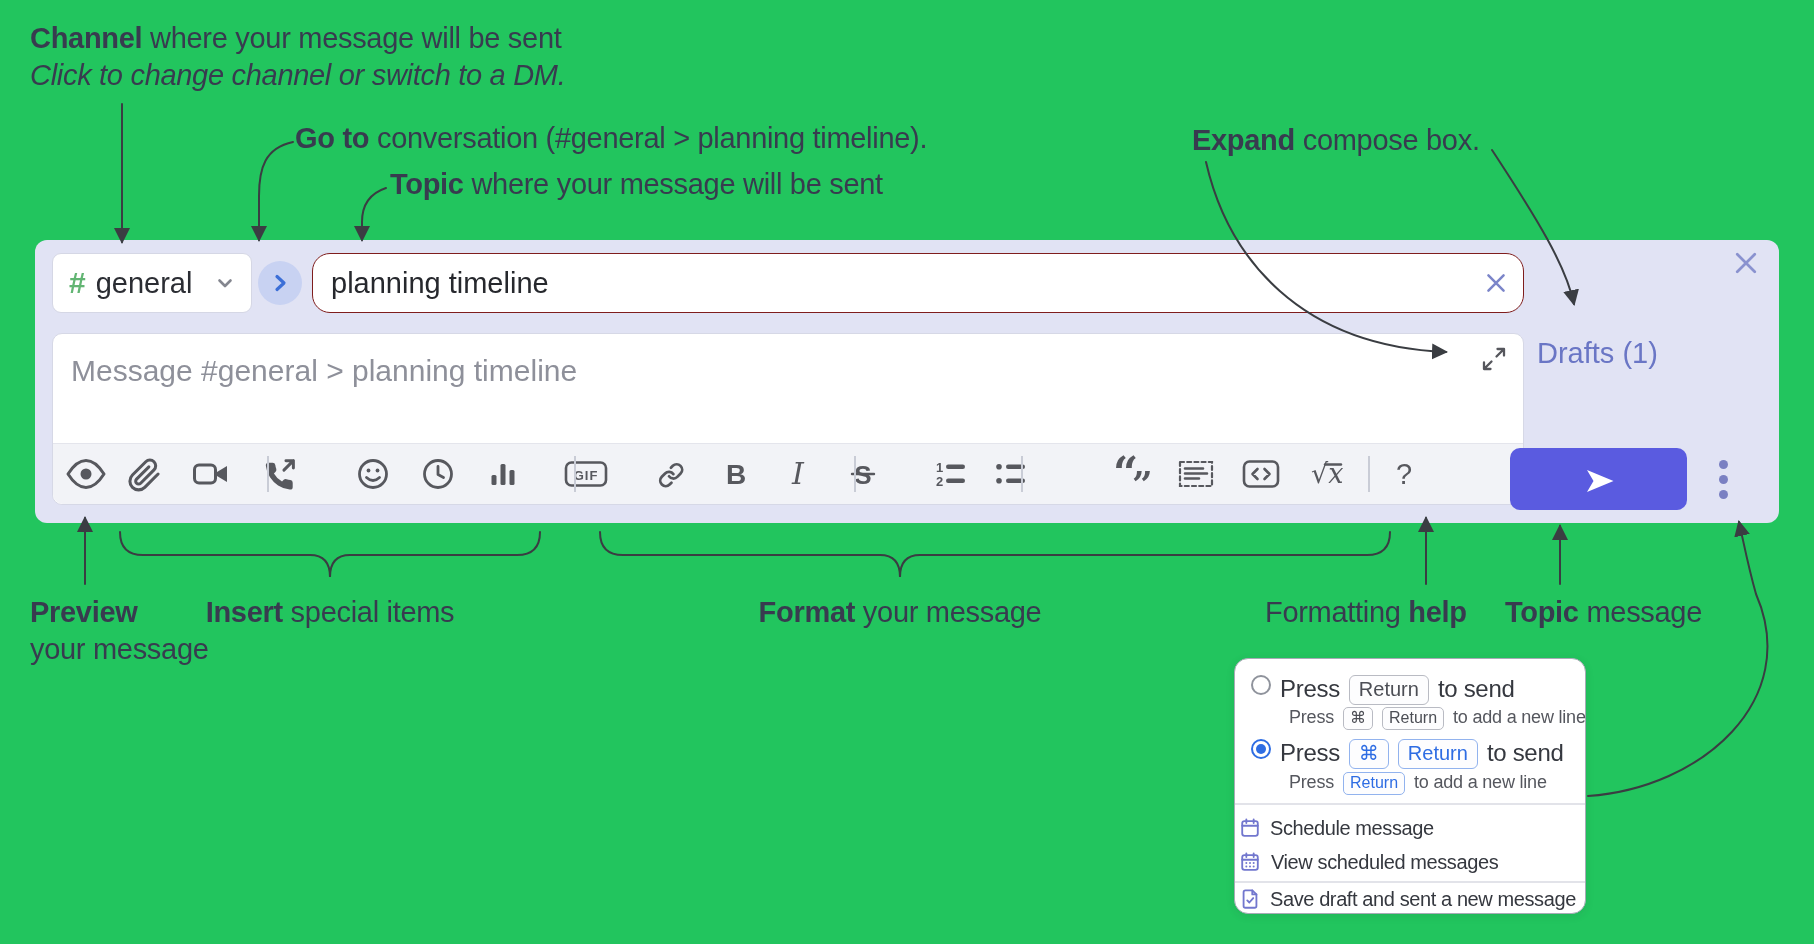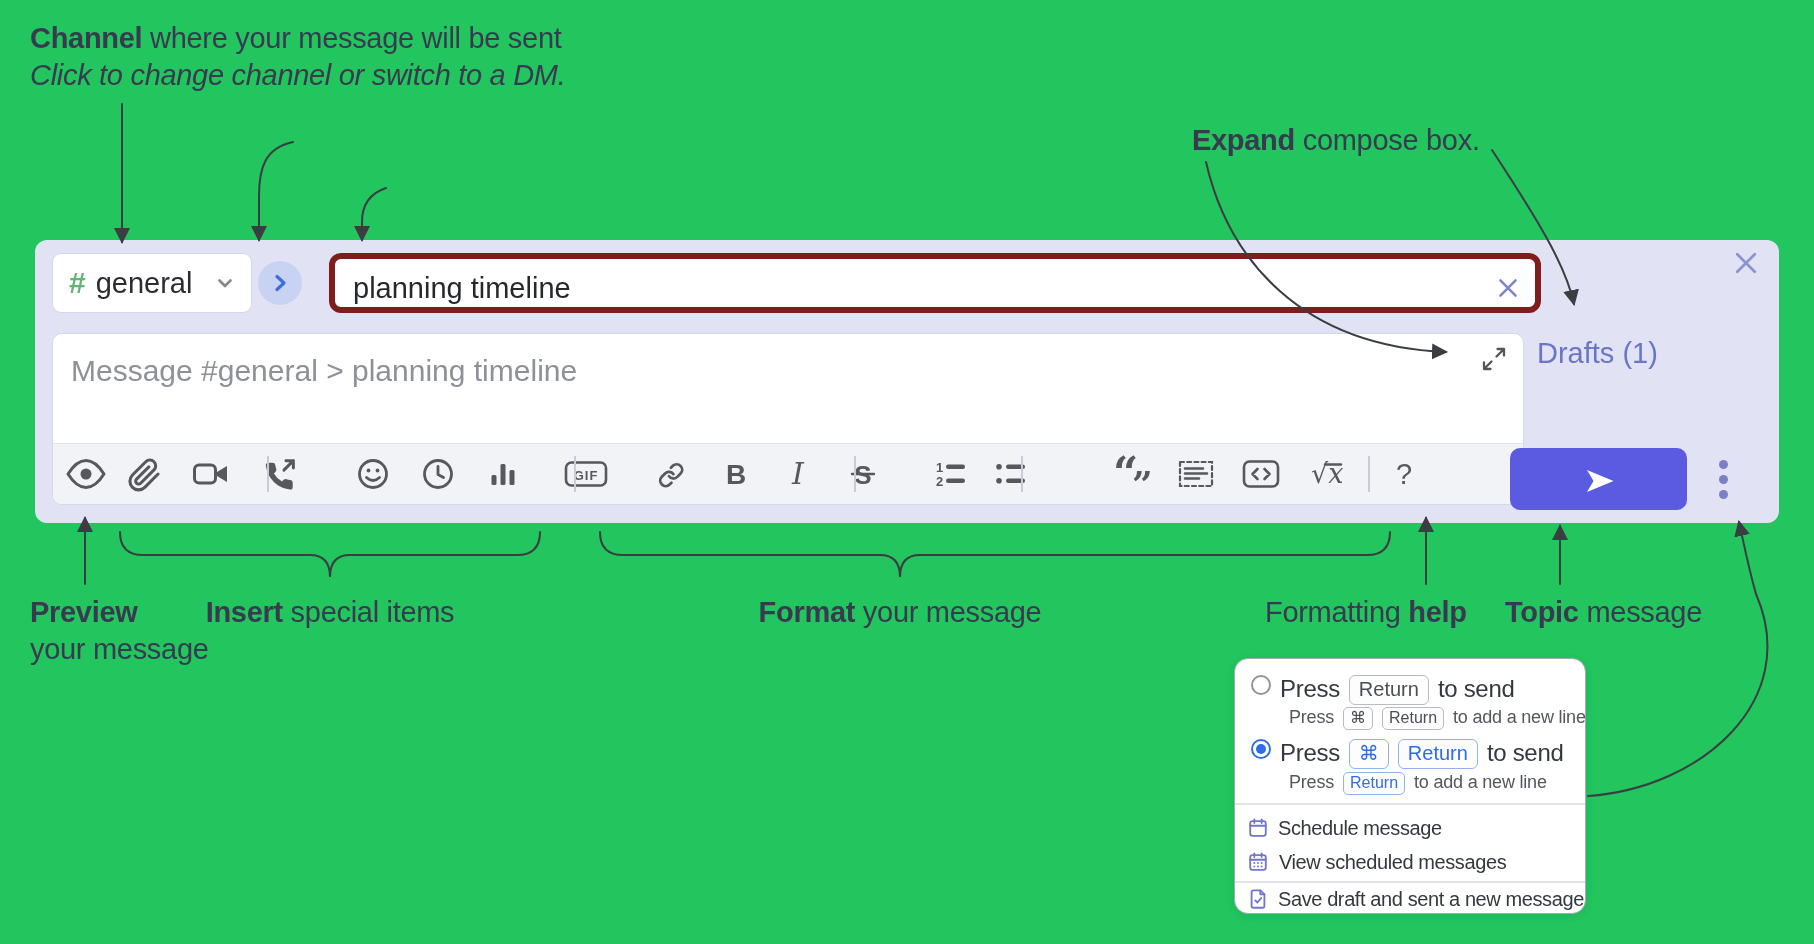--- a/index.html
+++ b/index.html
@@ -12,22 +12,22 @@
   .ann .it{font-style:italic;}
   .ann.center{transform:translateX(-50%);text-align:center;}
   
   .compose{position:absolute;left:35px;top:240px;width:1744px;height:283px;background:#e1e3f4;border-radius:12px;}
   .chip{position:absolute;left:17px;top:13px;width:200px;height:60px;background:#fff;border:1px solid #d5d7e5;
         border-radius:9px;display:flex;align-items:center;gap:10px;padding:0 14px 0 16px;box-sizing:border-box;cursor:pointer;}
   .chip .hash{color:#62b573;font-weight:700;font-size:30px;}
   .chip .chname{color:#2b2d33;font-size:29px;flex:1;}
   .gotobtn{position:absolute;left:223px;top:21px;width:44px;height:44px;border-radius:50%;background:#c8d2f2;
            display:flex;align-items:center;justify-content:center;cursor:pointer;}
-  .topic{position:absolute;left:277px;top:13px;width:1212px;height:60px;background:#fff;border:6px solid #7f1d1d;
-         border-radius:12px;box-sizing:border-box;margin-left:17px;}
+  .topic{position:absolute;left:277px;top:13px;width:1212px;height:60px;background:#fff;border:1px solid #7f1d1d;
+         border-radius:18px;box-sizing:border-box;}
   .topic .tval{position:absolute;left:18px;top:0;line-height:58px;font-size:29px;color:#26282d;}
   .topic .clearx{position:absolute;right:14px;top:16px;cursor:pointer;}
   .closex{position:absolute;left:1696px;top:8px;width:30px;height:30px;cursor:pointer;}
   .draftslink{position:absolute;left:1502px;top:97px;font-size:29px;color:#6a76c5;cursor:pointer;}
   .msgbox{position:absolute;left:17px;top:93px;width:1472px;height:172px;background:#fff;border:1px solid #d6d8e6;
           border-radius:10px;box-sizing:border-box;}
   .placeholder{position:absolute;left:18px;top:20px;font-size:30px;color:#8e909a;}
   .expandbtn{position:absolute;right:16px;top:12px;width:26px;height:26px;cursor:pointer;}
   .tstrip{position:absolute;left:0;bottom:0;width:100%;height:60px;background:#f2f3f7;border-top:1px solid #e4e5ec;
           border-radius:0 0 10px 10px;}
@@ -45,33 +45,39 @@
   .pmain{font-size:24px;color:#35383f;letter-spacing:-0.3px;}
   .psub{font-size:18px;color:#55575e;letter-spacing:-0.2px;}
   .kbd{display:inline-block;border:1.5px solid #b9bbc3;border-radius:6px;background:#fdfdfe;color:#4c4e55;
        font-size:20px;line-height:1.15;padding:2px 9px 3px;}
   .kbd.small{font-size:16px;padding:1px 6px 2px;border-radius:5px;}
   .kbd.blue{border-color:#92b3ee;color:#2e6de3;}
   .radio{width:20px;height:20px;border-radius:50%;border:2px solid #8f939c;box-sizing:border-box;flex:none;cursor:pointer;}
   .radio.sel{border-color:#2e6de3;display:flex;align-items:center;justify-content:center;}
   .radio.sel i{width:10px;height:10px;border-radius:50%;background:#2e6de3;}
   .pdiv{position:absolute;left:0;width:100%;height:1.5px;background:#e2e3e9;}
-  .pitem{position:absolute;left:12px;display:flex;align-items:center;gap:9px;font-size:20px;color:#35383f;
+  .pitem{position:absolute;left:4px;display:flex;align-items:center;gap:9px;font-size:20px;color:#35383f;
          letter-spacing:-0.4px;white-space:nowrap;cursor:pointer;}
   
   .overlay{position:absolute;left:0;top:0;pointer-events:none;}
 </style>
 </head>
 <body>
 
 <div class="canvas">
 
   <div class="ann" style="left:30px;top:20px;">
     <div><b>Channel</b><span> where your message will be sent</span></div>
     <div class="it">Click to change channel or switch to a DM.</div>
+  </div>
+  <div class="ann" style="left:295px;top:120px;">
+    <b>Go to</b><span> conversation (#general &gt; planning timeline).</span>
+  </div>
+  <div class="ann" style="left:390px;top:166px;">
+    <b>Topic</b><span> where your message will be sent</span>
   </div>
   <div class="ann" style="left:1192px;top:122px;">
     <b>Expand</b><span> compose box.</span>
   </div>
   <div class="ann" style="left:30px;top:594px;">
     <div><b>Preview</b></div>
     <div>your message</div>
   </div>
   <div class="ann center" style="left:330px;top:594px;">
     <b>Insert</b><span> special items</span>

